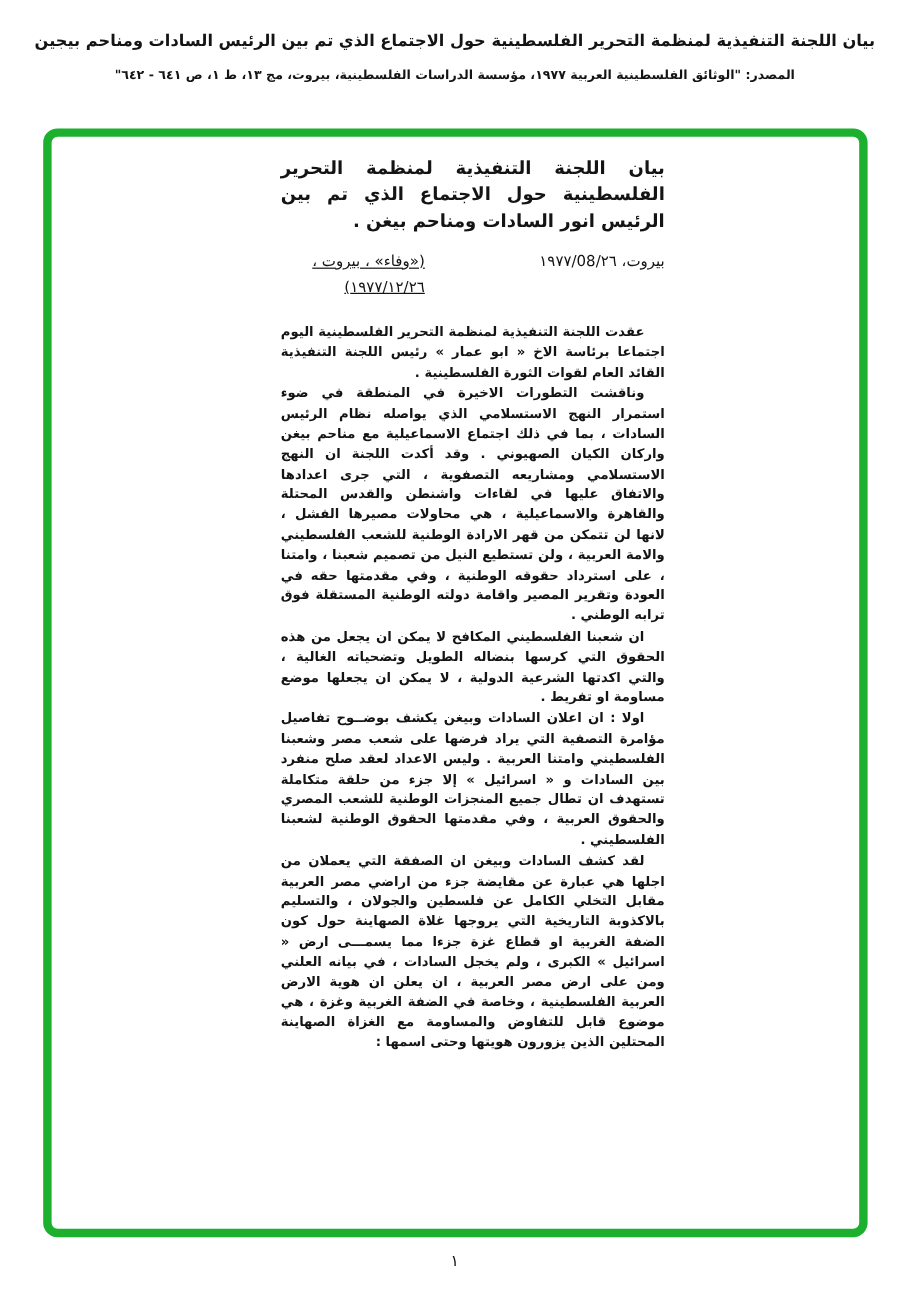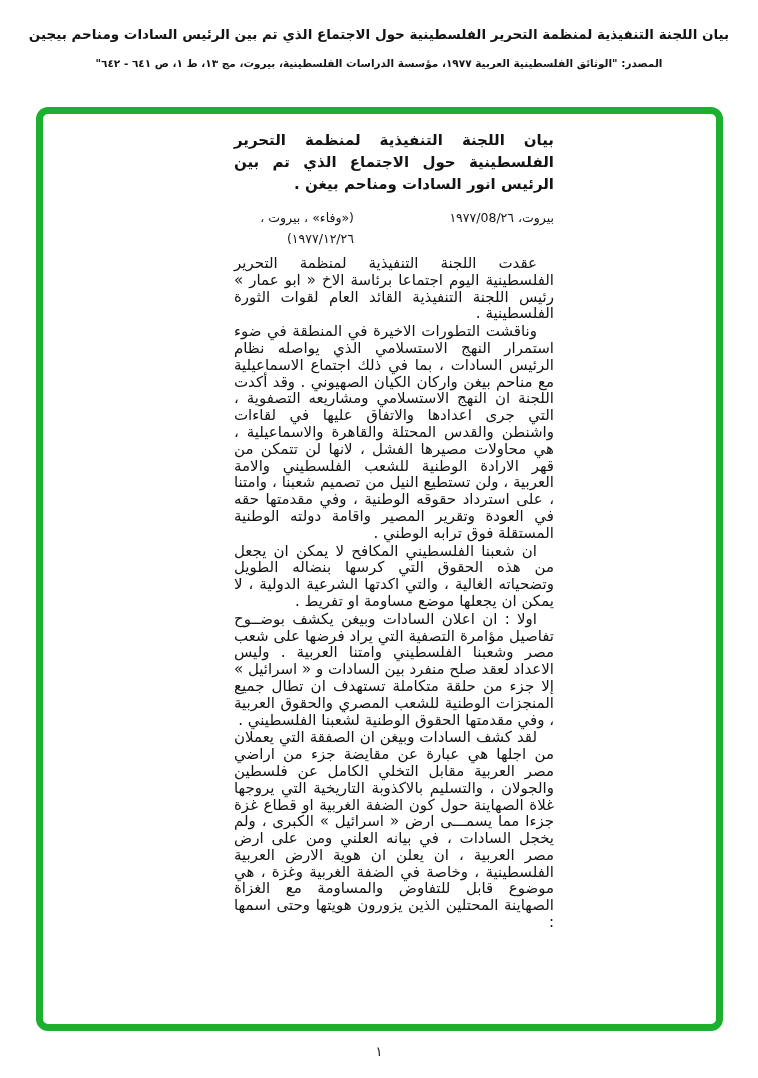--- a/index.html
+++ b/index.html
@@ -59,26 +59,27 @@
     text-align: justify;
   }
   .dateline {
     margin-top: 12px;
     display: flex;
     justify-content: space-between;
     align-items: flex-start;
     font-size: 12.5px;
     line-height: 21px;
   }
-  .dateline-agency { width: 120px; }
+  .dateline-agency { width: 120px; text-decoration: underline; }
   .doc-body {
-    margin-top: 6px;
-    font-size: 15px;
+    margin-top: 20px;
+    font-size: 11px;
     line-height: 16.8px;
     text-align: justify;
+    font-weight: bold;
   }
   .doc-body p {
     margin: 0 0 1px 0;
     text-indent: 17px;
   }
 
   
   .page-number {
     position: absolute;
     top: 1044px; left: 0; right: 0;

